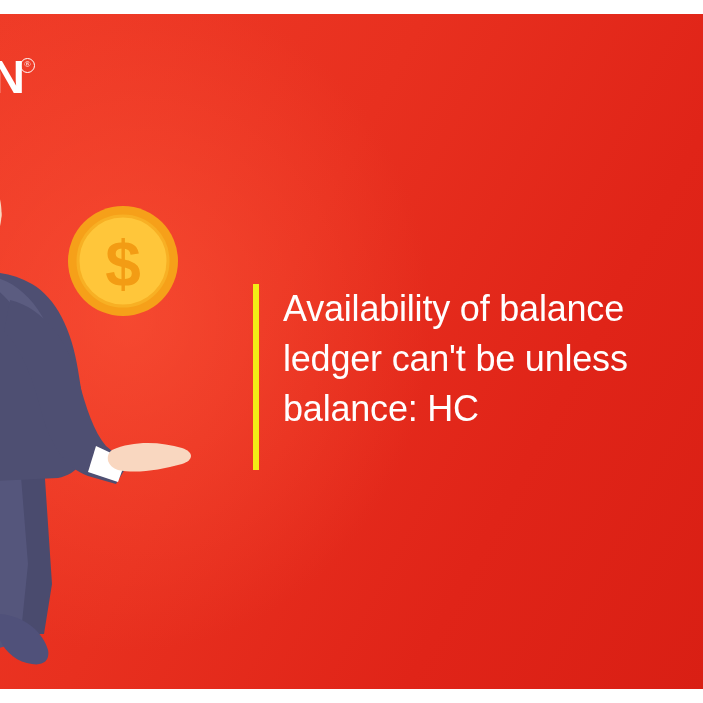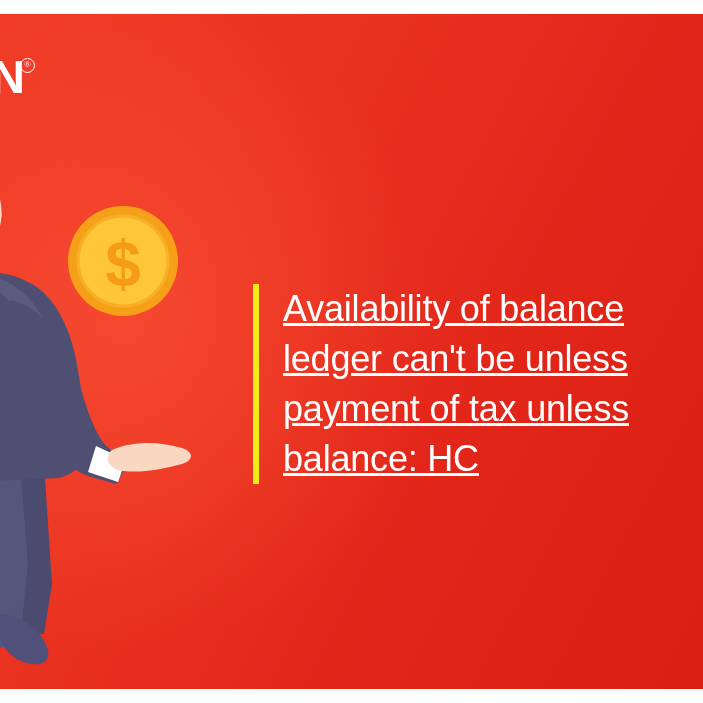--- a/index.html
+++ b/index.html
@@ -99,21 +99,21 @@
   .headline {
     margin-left: 24px;
     font-family: "Liberation Sans", sans-serif;
     font-weight: 400;
     font-size: 36px;
     line-height: 50px;
     color: #ffffff;
     letter-spacing: -0.2px;
     white-space: nowrap;
   }
-  .headline span { display: block; text-decoration: underline; }
+  .headline span { display: block; }
 </style>
 </head>
 <body>
 
 <div id="canvas">
 
   <div class="banner">
 
     <div class="logo">
       <div class="logo-word">NN</div>
@@ -167,19 +167,18 @@
         </g>
 
       </svg>
     </div>
 
     <div class="headline-wrap">
       <div class="accent-bar"></div>
       <div class="headline">
         <span>Availability of balance</span>
         <span>ledger can't be unless</span>
-        <span>payment of tax unless</span>
         <span>balance: HC</span>
       </div>
     </div>
 
   </div>
 </div>
 
 </body></html>

